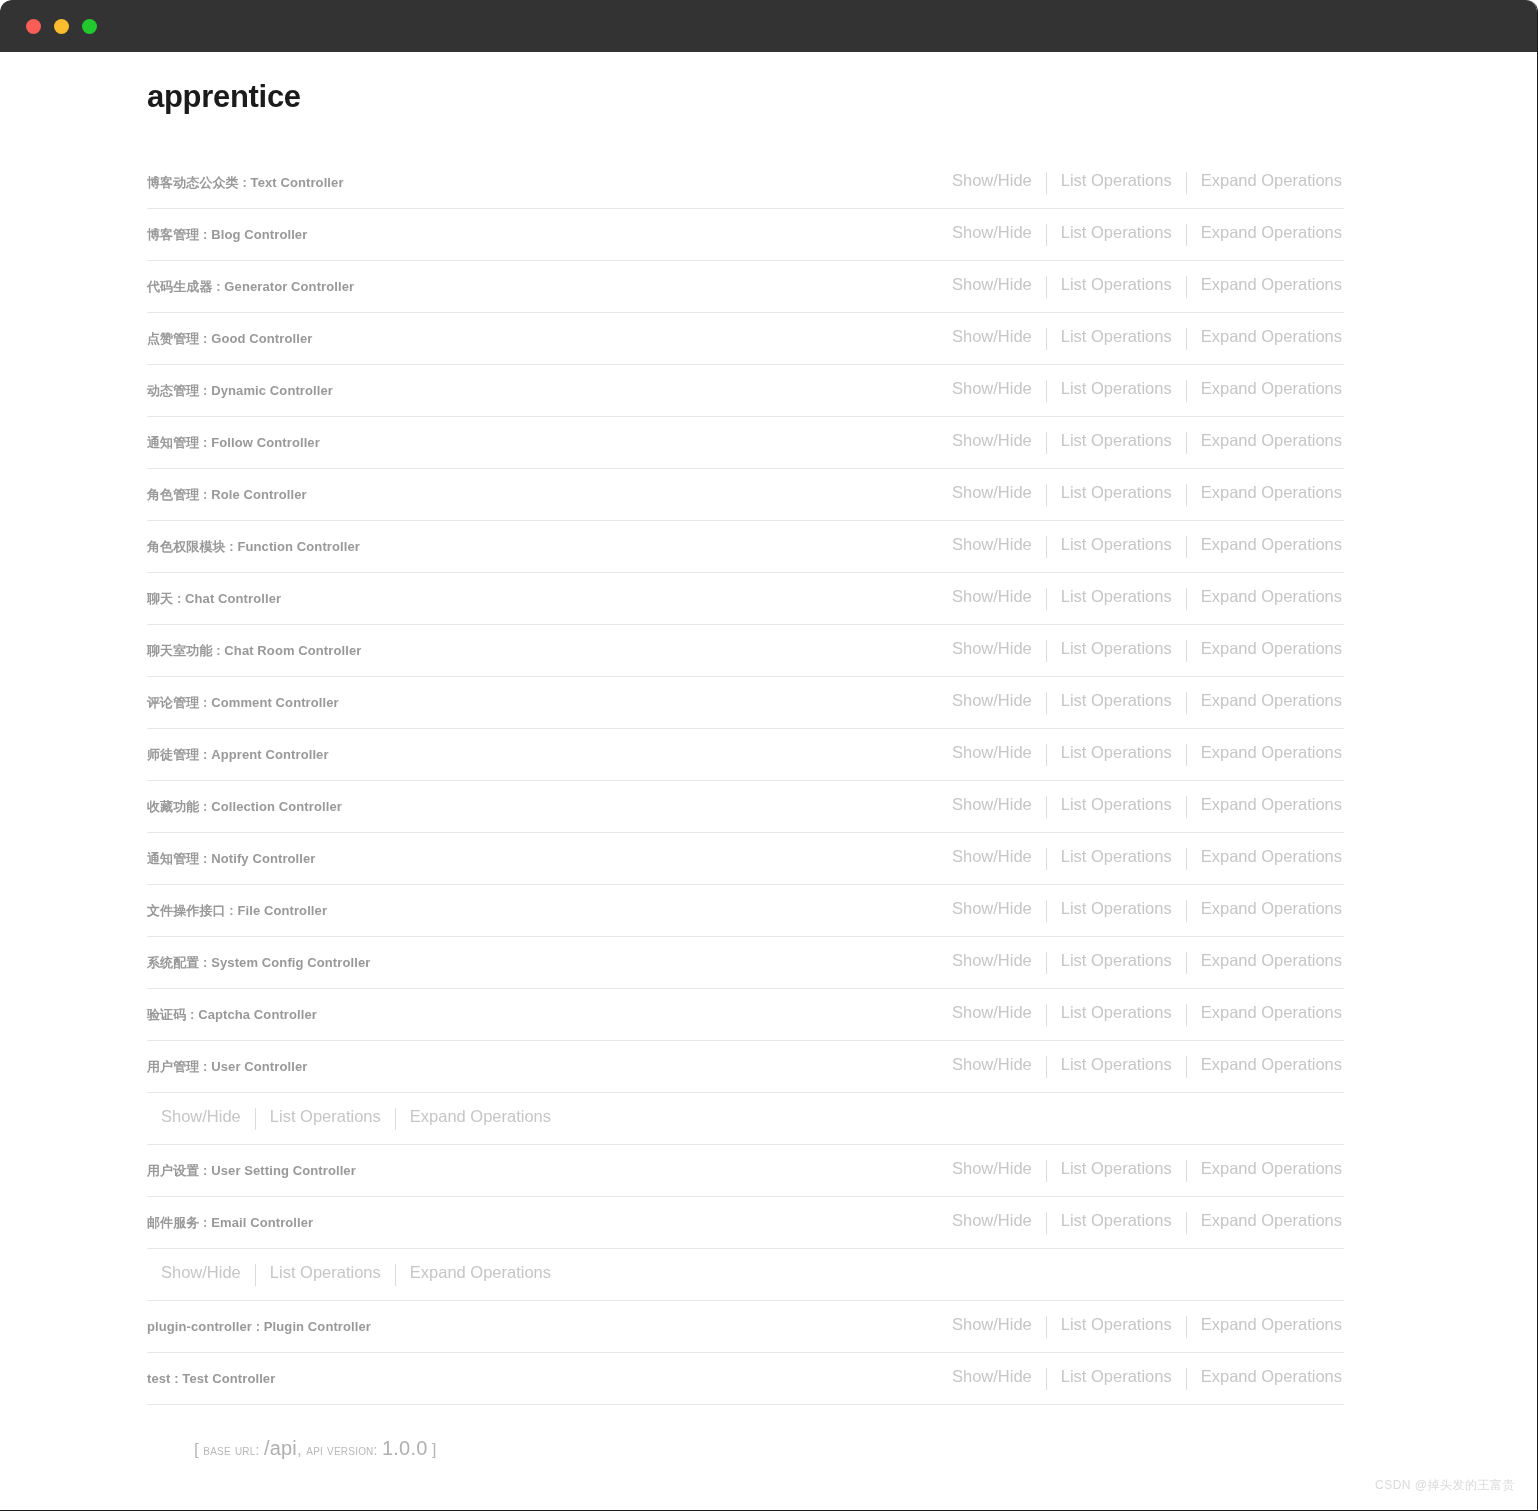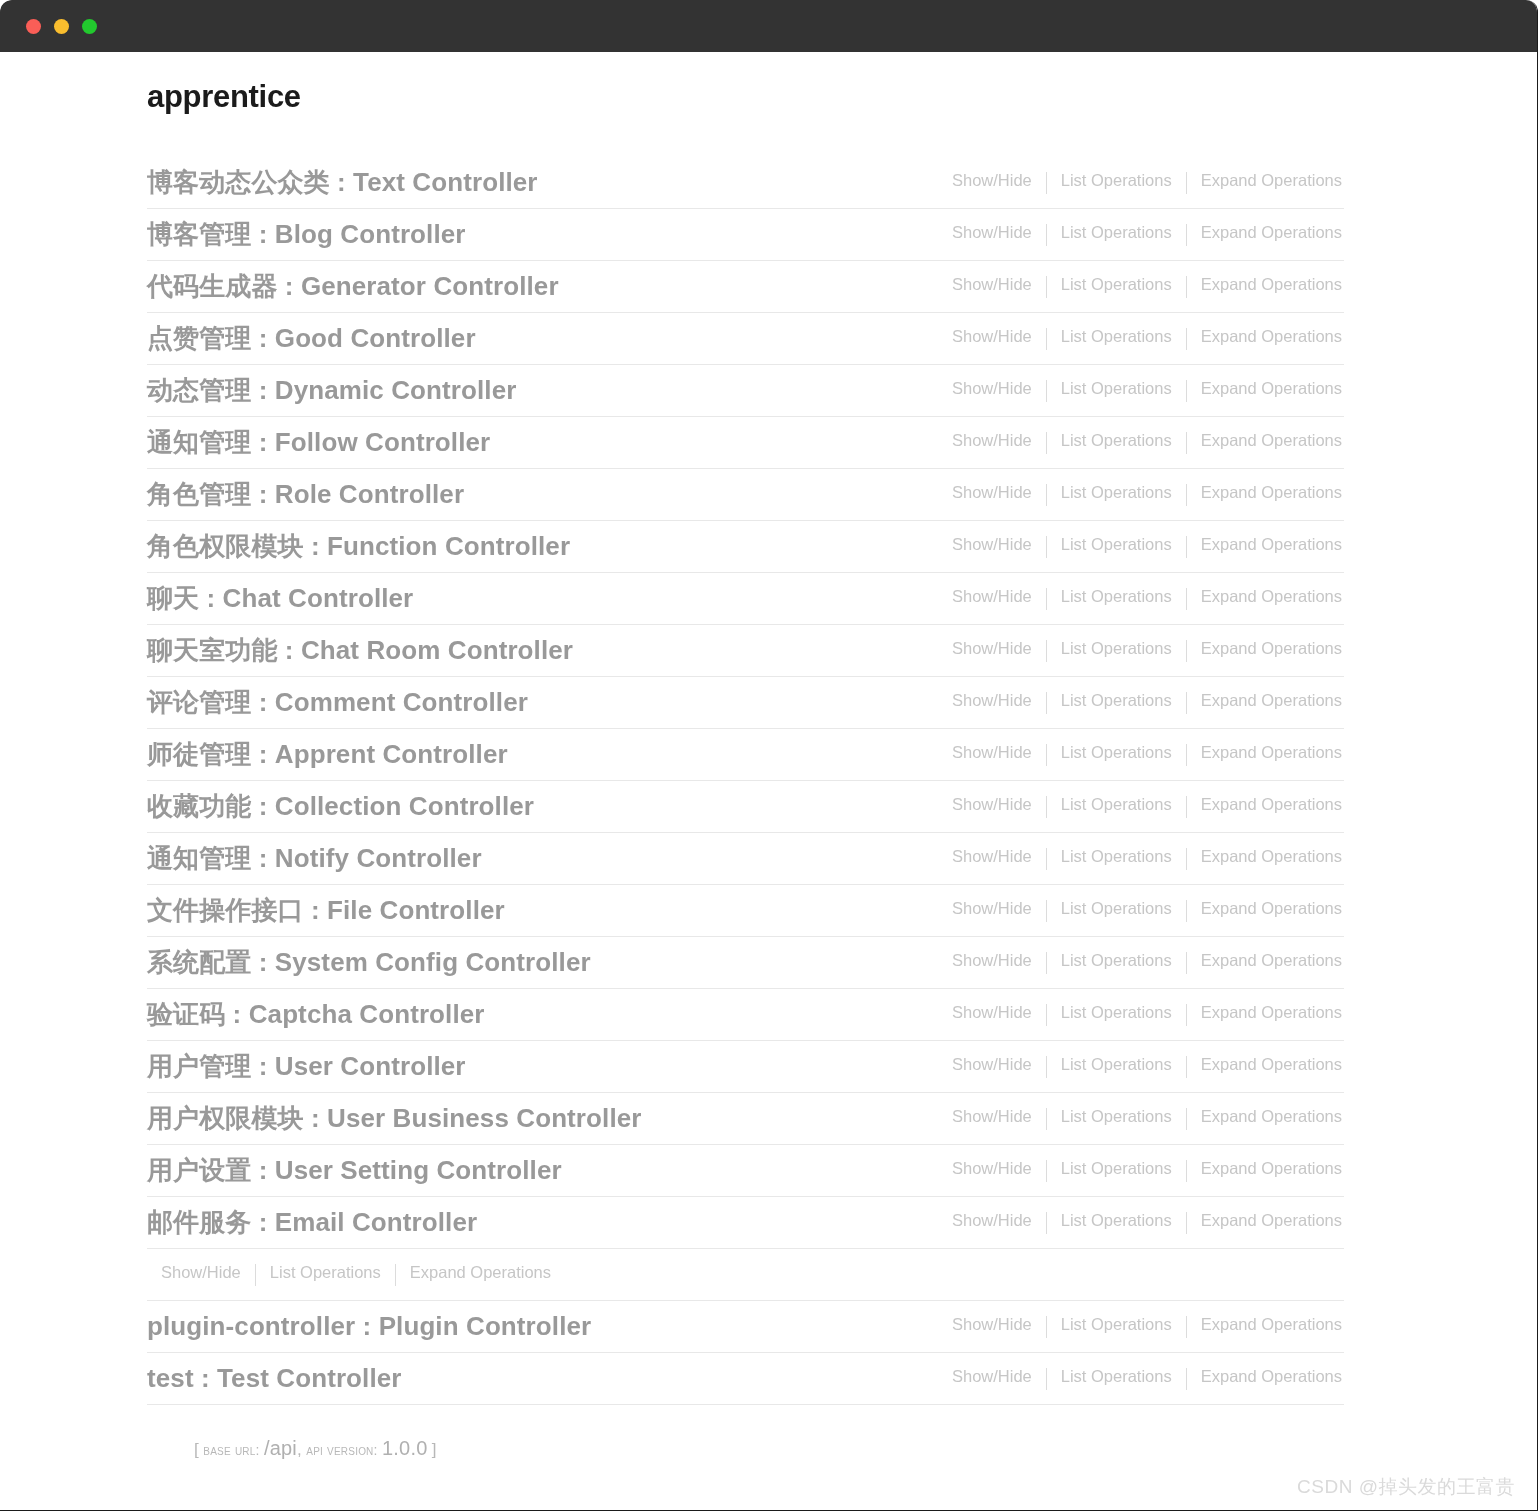--- a/index.html
+++ b/index.html
@@ -79,21 +79,21 @@
   }
   .resource {
     height: 52px;
     display: flex;
     align-items: center;
     justify-content: space-between;
     border-bottom: 1px solid #e8e8e8;
     box-sizing: border-box;
   }
   .resource-name {
-    font-size: 26px;
+    font-size: 13px;
     font-weight: bold;
     color: #999999;
     white-space: nowrap;
     letter-spacing: 0.1px;
   }
 
   .ops {
     display: flex;
     align-items: flex-start;
     white-space: nowrap;
@@ -131,22 +131,22 @@
   .footer-info .val {
     font-size: 20px;
     color: #b0b0b0;
   }
   .footer-info .bracket { font-size: 17px; }
 
   
   .watermark {
     position: absolute;
     right: 22px;
-    bottom: 10px;
-    font-size: 19px;
+    bottom: 16px;
+    font-size: 12px;
     color: #dadada;
     letter-spacing: 0.5px;
     white-space: nowrap;
   }
 </style>
 </head>
 <body>
 
 <div class="window">
 
@@ -336,21 +336,20 @@
             <div class="resource-name">用户管理 : User Controller</div>
             <div class="ops">
               <a href="#">Show/Hide</a>
               <span class="divider"></span>
               <a href="#">List Operations</a>
               <span class="divider"></span>
               <a href="#">Expand Operations</a>
             </div>
           </div>
           <div class="resource">
-            <div class="resource-name">用户权限模块 : User Business Controller</div>
             <div class="ops">
               <a href="#">Show/Hide</a>
               <span class="divider"></span>
               <a href="#">List Operations</a>
               <span class="divider"></span>
               <a href="#">Expand Operations</a>
             </div>
           </div>
           <div class="resource">
             <div class="resource-name">用户设置 : User Setting Controller</div>

